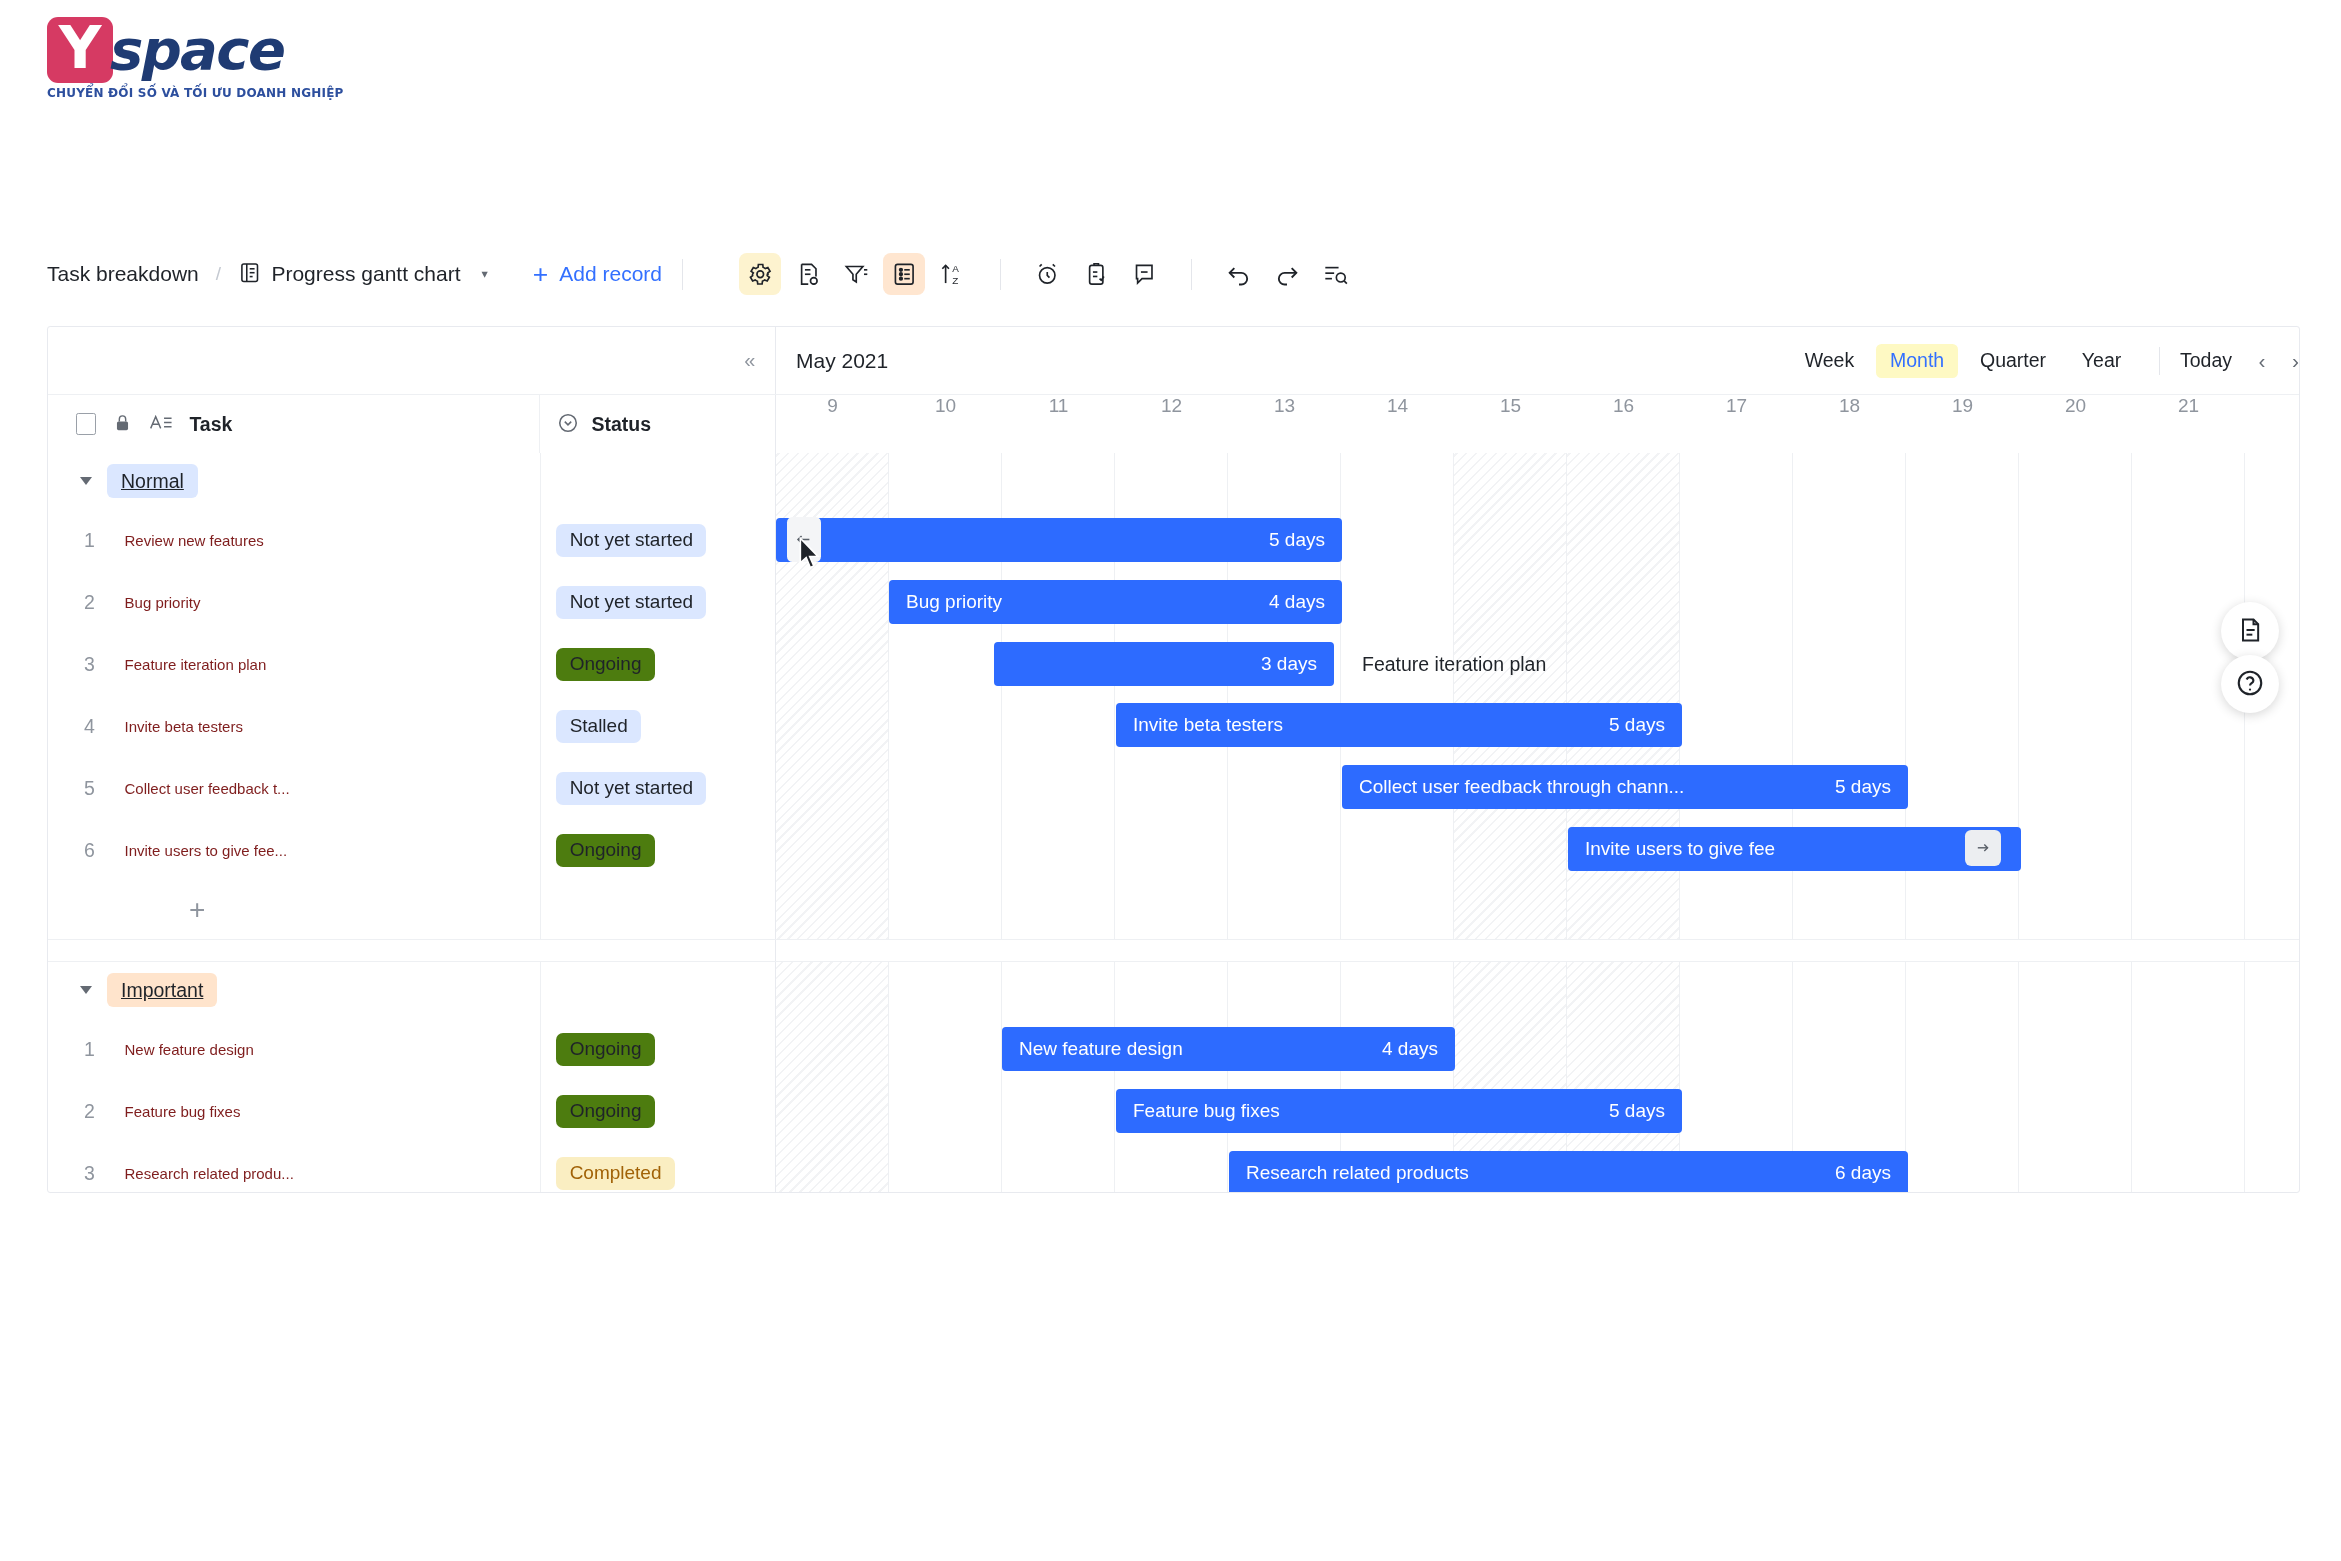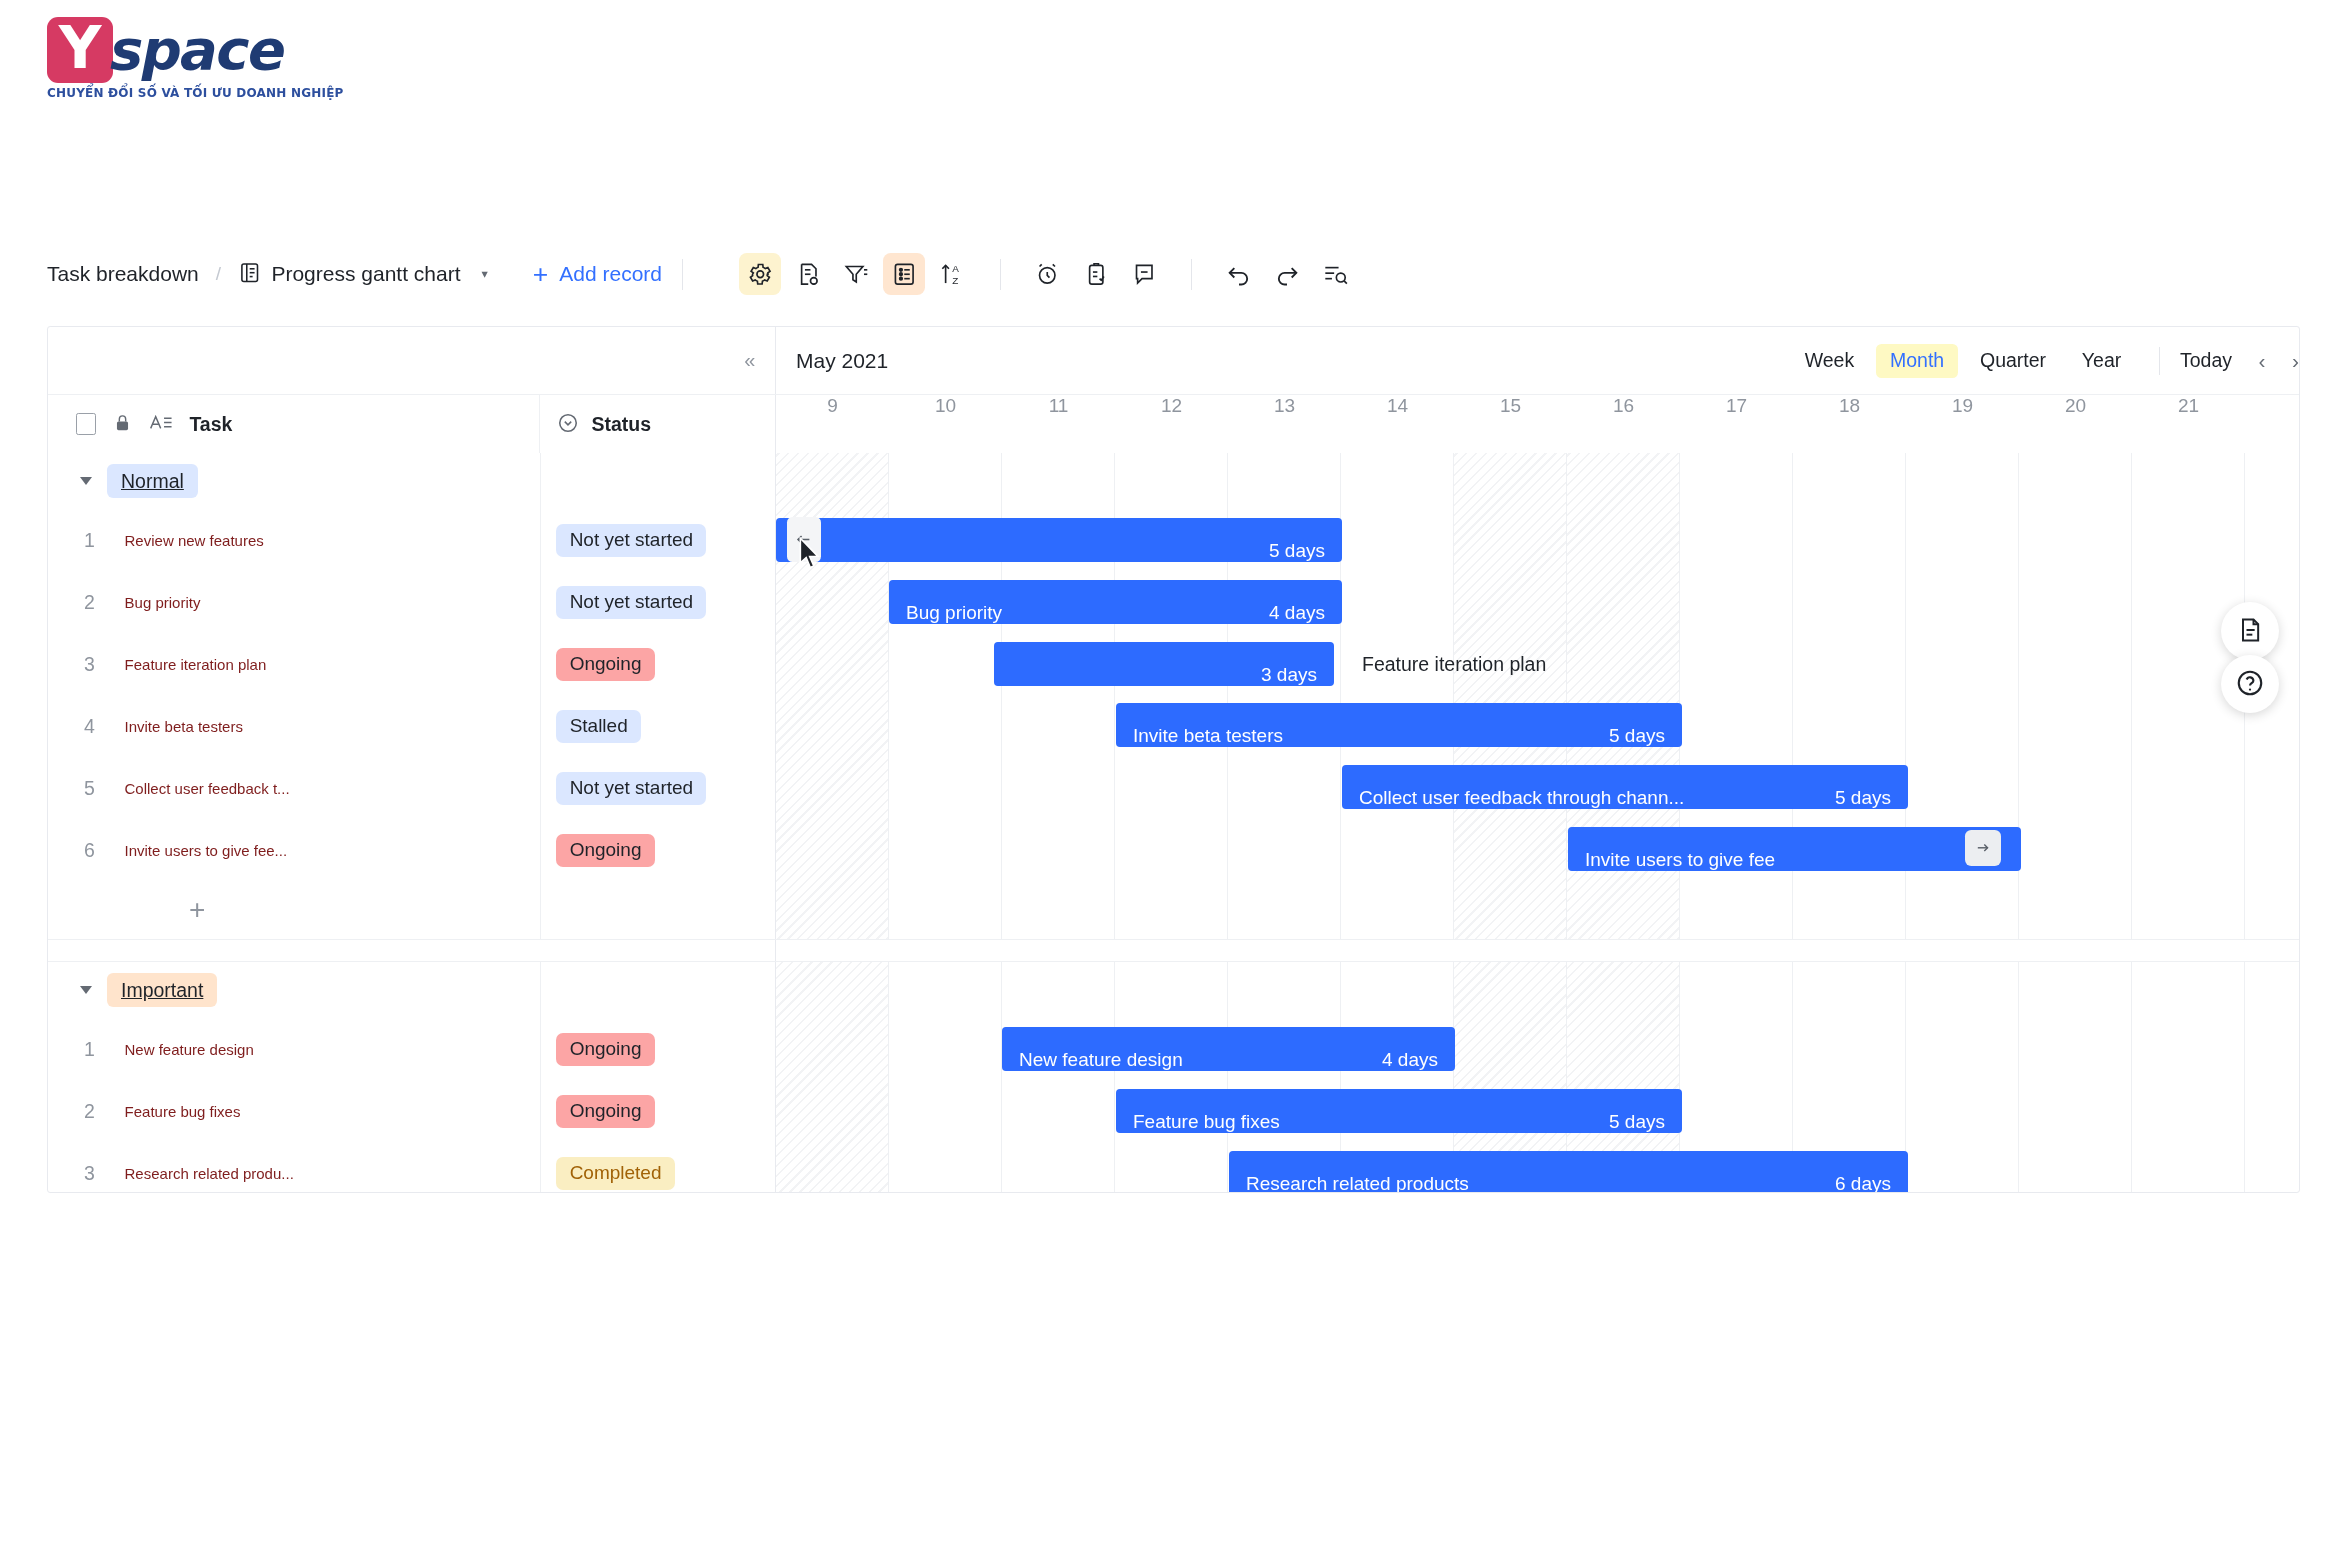--- a/index.html
+++ b/index.html
@@ -112,42 +112,42 @@
   .grp-chip.normal { background: #dbe7ff; color: #1f2329; }
   .grp-chip.important { background: #ffe4cc; color: #1f2329; }
 
   .trow { height: 62px; display: flex; align-items: center; }
   .trow-idx { width: 61px; text-align: right; font-size: 19.5px; color: #8f959e; padding-right: 14px; }
   .trow-name { width: 431px; font-size: 15px; color: #7f1d1d; padding-left: 15.6px;
                white-space: nowrap; overflow: hidden; }
   .trow-status { width: 236px; padding-left: 17px; }
   .status-chip { display: inline-block; font-size: 19px; padding: 5.5px 13.3px; border-radius: 7px; }
   .st-notyet   { background: #dbe7ff; color: #1f2329; }
-  .st-ongoing  { background: #fca5a5; color: #1f2329; }
+  .st-ongoing  { background: #4d7c0f; color: #1f2329; }
   .st-stalled  { background: #dbe7ff; color: #1f2329; }
   .st-completed{ background: #faeec2; color: #a16207; }
   .addrow { height: 58px; display: flex; align-items: center; padding-left: 141px;
             font-size: 28px; color: #8f959e; font-weight: 300; }
   .col-split-line { position: absolute; left: 492px; top: 0; bottom: 0; width: 0.8px; background: #eef0f3; }
 
   
   .gcols { position: absolute; inset: 0; display: flex; }
   .gcol { width: 113px; border-right: 0.8px solid #eef0f3; height: 100%; }
   .gcol.weekend {
     background-image: repeating-linear-gradient(-45deg,
       #f2f3f5 0 1.6px, transparent 1.6px 7px);
   }
   .datecells { display: flex; }
   .datecell { width: 113px; text-align: center; font-size: 19px; color: #8f959e; }
 
   
   .bars { position: relative; }
   .bar {
     position: absolute; height: 44px; background: #2d6bff; border-radius: 3.9px;
-    display: flex; align-items: flex-end; color: #fff; font-size: 19px;
+    display: flex; align-items: center; color: #fff; font-size: 19px;
     padding: 0 17px; white-space: nowrap; overflow: visible;
   }
   .bar .bl { overflow: hidden; text-overflow: ellipsis; }
   .bar .bd { margin-left: auto; padding-left: 20px; }
   .bar-outside-label {
     position: absolute; font-size: 19.5px; color: #1f2329; white-space: nowrap;
     line-height: 44px;
   }
   .drag-handle {
     position: absolute; width: 34px; height: 45px; background: #f4f5f7;

